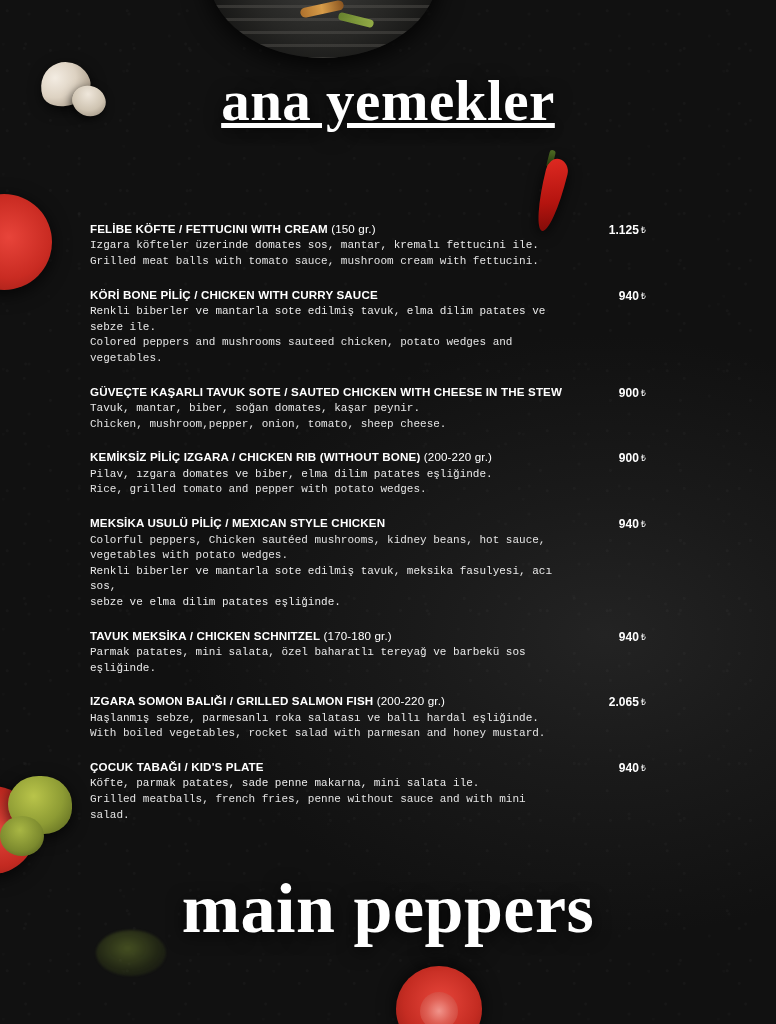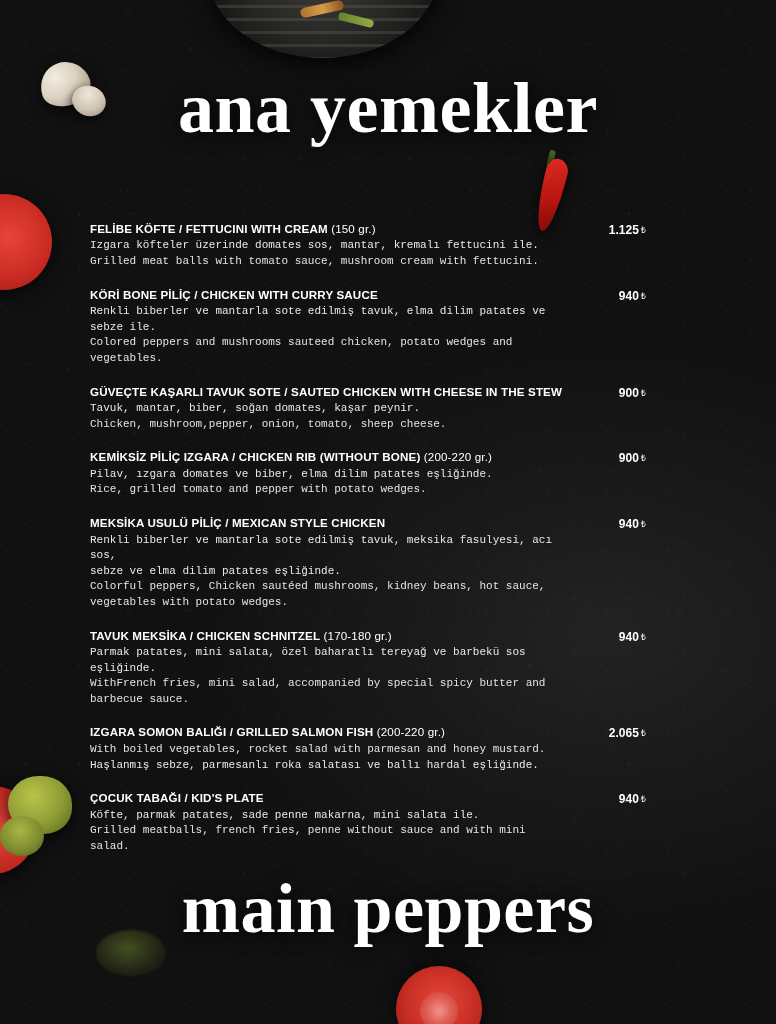--- a/index.html
+++ b/index.html
@@ -155,21 +155,21 @@
     position: absolute;
     left: 0; right: 0;
     text-align: center;
     font-family: "Liberation Serif", serif;
     font-weight: 700;
     color: #ffffff;
     letter-spacing: 0.5px;
     line-height: 1;
     text-shadow: 0 3px 18px rgba(0,0,0,.85);
   }
-  .title-top { top: 72px; font-size: 72px; }
+  .title-top { top: 72px; font-size: 57px; text-decoration: underline; }
   .title-bottom { top: 874px; font-size: 70px; }
 
   
   .menu {
     position: absolute;
     top: 222px;
     left: 90px;
     width: 556px;
   }
   .item {
@@ -268,38 +268,37 @@
         <div class="item-text">
           <div class="item-name"><span>KEMİKSİZ PİLİÇ IZGARA / CHICKEN RIB (WITHOUT BONE)</span><span class="weight"> (200-220 gr.)</span></div>
           <div class="desc tr">Pilav, ızgara domates ve biber, elma dilim patates eşliğinde.</div>
           <div class="desc en">Rice, grilled tomato and pepper with potato wedges.</div>
         </div>
         <div class="price"><span>900</span><span class="cur">₺</span></div>
       </div>
       <div class="item">
         <div class="item-text">
           <div class="item-name"><span>MEKSİKA USULÜ PİLİÇ / MEXICAN STYLE CHICKEN</span></div>
+          <div class="desc en">Colorful peppers, Chicken sautéed mushrooms, kidney beans, hot sauce,<br>vegetables with potato wedges.</div>
           <div class="desc tr">Renkli biberler ve mantarla sote edilmiş tavuk, meksika fasulyesi, acı sos,<br>sebze ve elma dilim patates eşliğinde.</div>
-          <div class="desc en">Colorful peppers, Chicken sautéed mushrooms, kidney beans, hot sauce,<br>vegetables with potato wedges.</div>
         </div>
         <div class="price"><span>940</span><span class="cur">₺</span></div>
       </div>
       <div class="item">
         <div class="item-text">
           <div class="item-name"><span>TAVUK MEKSİKA / CHICKEN SCHNITZEL</span><span class="weight"> (170-180 gr.)</span></div>
           <div class="desc tr">Parmak patates, mini salata, özel baharatlı tereyağ ve barbekü sos eşliğinde.</div>
-          <div class="desc en">WithFrench fries, mini salad, accompanied by special spicy butter and barbecue sauce.</div>
         </div>
         <div class="price"><span>940</span><span class="cur">₺</span></div>
       </div>
       <div class="item">
         <div class="item-text">
           <div class="item-name"><span>IZGARA SOMON BALIĞI / GRILLED SALMON FISH</span><span class="weight"> (200-220 gr.)</span></div>
+          <div class="desc tr">Haşlanmış sebze, parmesanlı roka salatası ve ballı hardal eşliğinde.</div>
           <div class="desc en">With boiled vegetables, rocket salad with parmesan and honey mustard.</div>
-          <div class="desc tr">Haşlanmış sebze, parmesanlı roka salatası ve ballı hardal eşliğinde.</div>
         </div>
         <div class="price"><span>2.065</span><span class="cur">₺</span></div>
       </div>
       <div class="item">
         <div class="item-text">
           <div class="item-name"><span>ÇOCUK TABAĞI / KID'S PLATE</span></div>
           <div class="desc tr">Köfte, parmak patates, sade penne makarna, mini salata ile.</div>
           <div class="desc en">Grilled meatballs, french fries, penne without sauce and  with mini salad.</div>
         </div>
         <div class="price"><span>940</span><span class="cur">₺</span></div>

